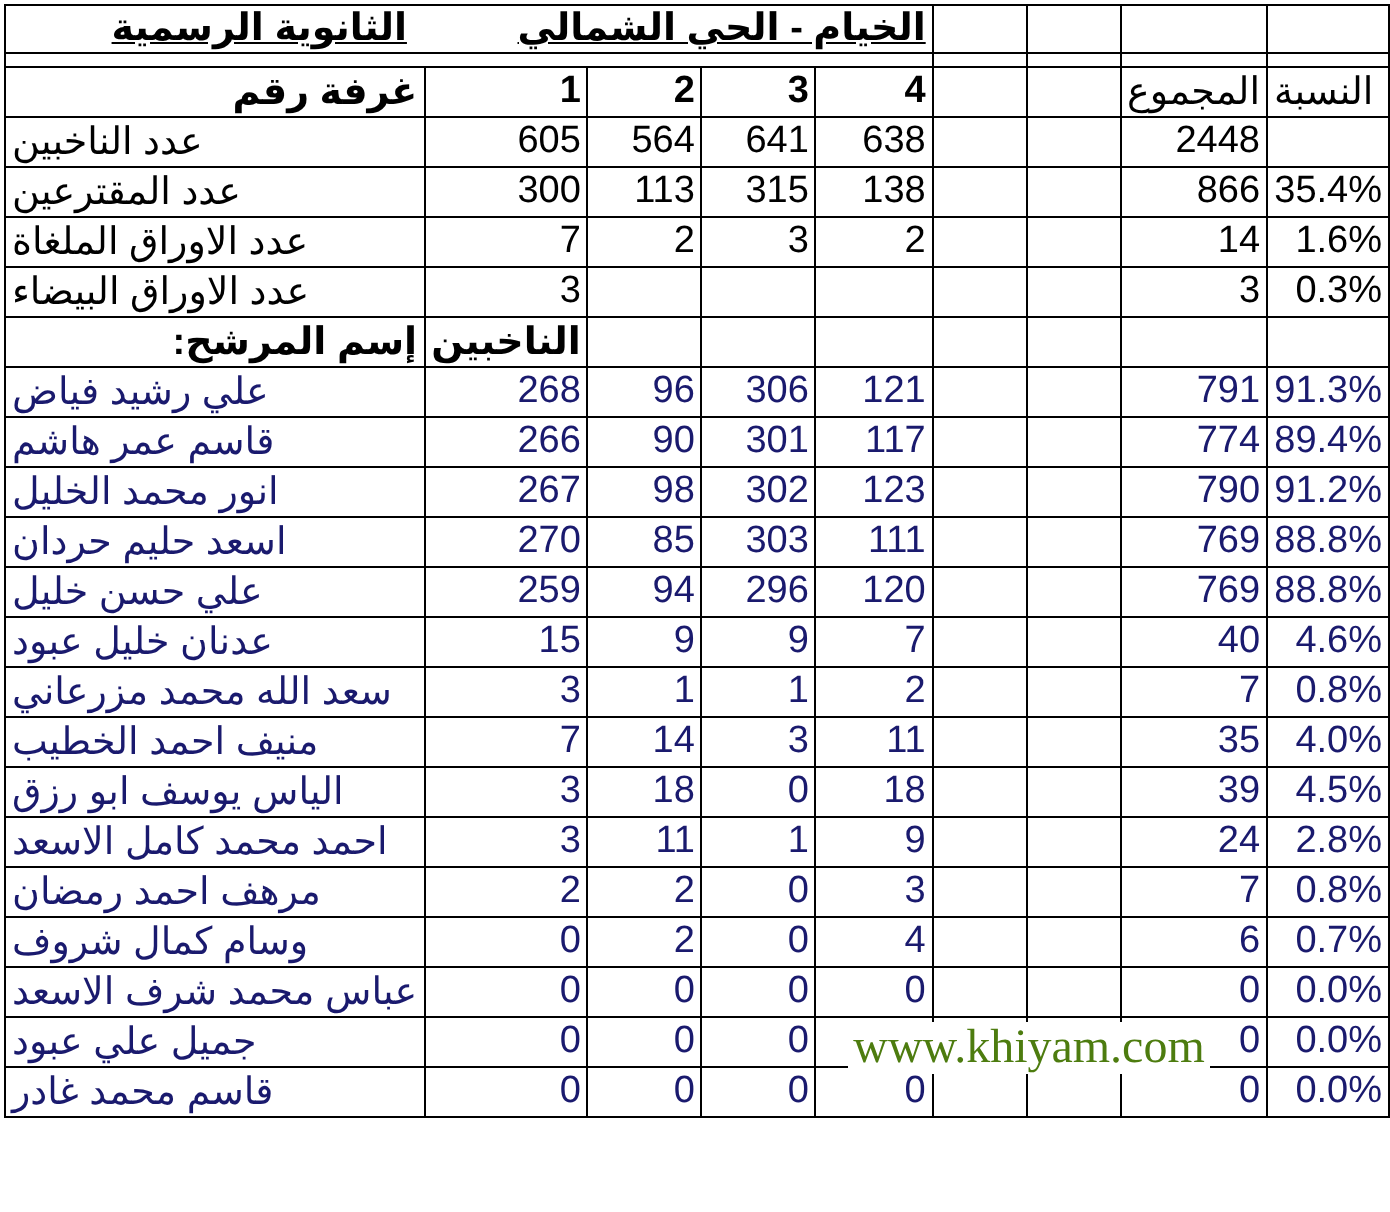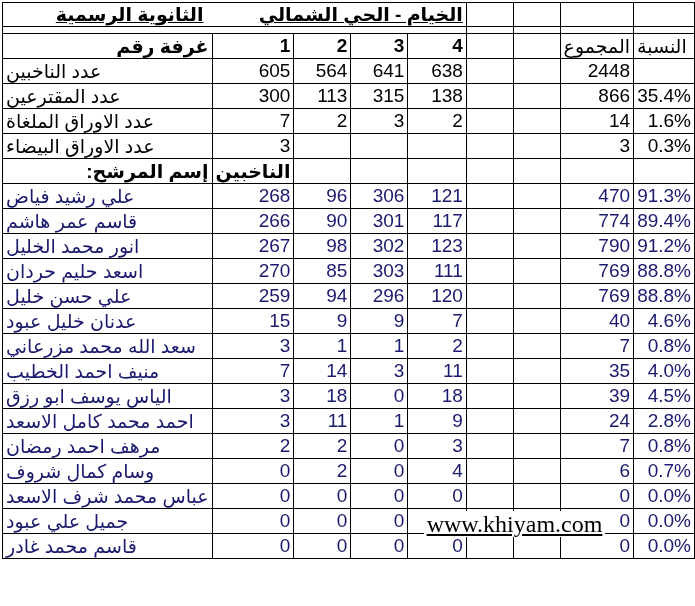--- a/index.html
+++ b/index.html
@@ -13,22 +13,22 @@
   td.num { text-align: right; }
   td.lbl { text-align: left; direction: rtl; font-size: 15px; }
   td.hdr { font-weight: bold; }
   td.hdrlbl { text-align: right; direction: rtl; font-size: 15px; font-weight: bold; }
   .blue { color: #1a1a6e; }
   .blk { color: #000; }
   td.titlecell { direction: rtl; text-align: right; font-weight: bold; font-size: 17px; }
   .title-main { text-decoration: underline; margin-left: 10px; }
   .title-sub { margin-right: 40px; text-decoration: underline; }
   .watermark { position: absolute; left: 424px; top: 511px; width: 181px; height: 26px; background: #fff;
-               color: #000000; font-family: "Liberation Serif", "DejaVu Serif", serif; font-size: 24px;
-               line-height: 26px; text-align: center; text-decoration: underline; }
+               color: #4d7c0f; font-family: "Liberation Serif", "DejaVu Serif", serif; font-size: 24px;
+               line-height: 26px; text-align: center; }
 </style>
 </head>
 <body>
 
 <table class="sheet">
   <colgroup>
     <col style="width:166px">
       <col style="width:65px">
       <col style="width:65px">
       <col style="width:65px">
@@ -123,21 +123,21 @@
         <td></td>
       </tr>
       <tr>
         <td class="lbl blue">علي رشيد فياض</td>
         <td class="num blue">268</td>
         <td class="num blue">96</td>
         <td class="num blue">306</td>
         <td class="num blue">121</td>
         <td></td>
         <td></td>
-        <td class="num blue">470</td>
+        <td class="num blue">791</td>
         <td class="num blue">91.3%</td>
       </tr>
       <tr>
         <td class="lbl blue">قاسم عمر هاشم</td>
         <td class="num blue">266</td>
         <td class="num blue">90</td>
         <td class="num blue">301</td>
         <td class="num blue">117</td>
         <td></td>
         <td></td>

